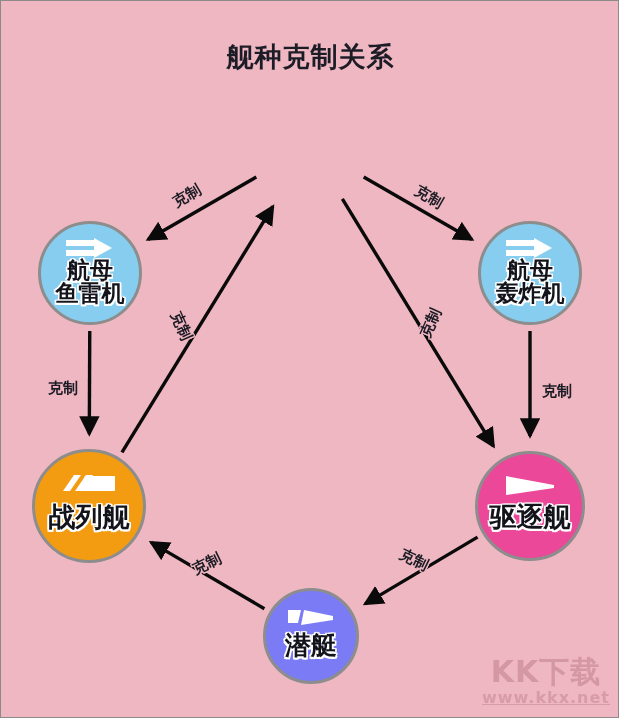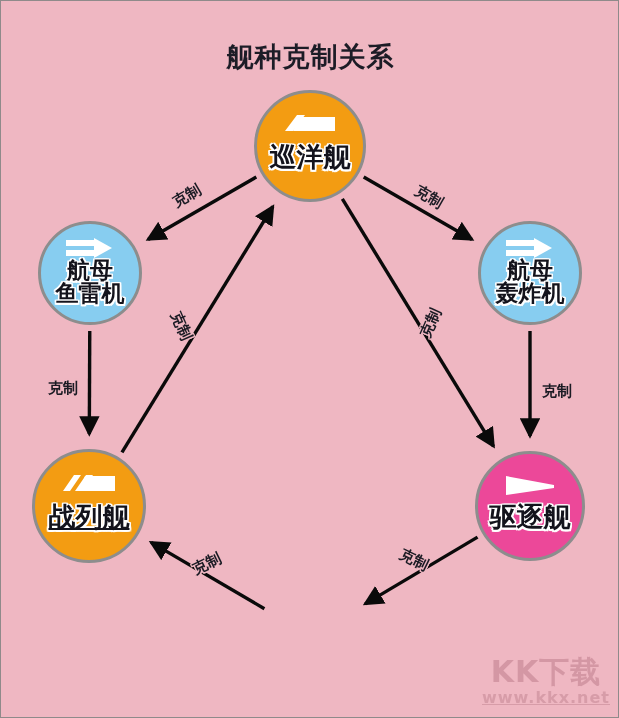--- a/index.html
+++ b/index.html
@@ -127,27 +127,20 @@
         <line x1="362.6953778539292" y1="175.9968772156773" x2="470.9743497384959" y2="238.5033746217681"></line>
         <line x1="88.751075253952" y1="329.99946582918506" x2="88.30901002957684" y2="433.0006631085979"></line>
         <line x1="529" y1="330" x2="529" y2="435"></line>
         <line x1="120.9598706715568" y1="451.3097129332106" x2="271.85474892570585" y2="205.50810129749277"></line>
         <line x1="341.32990058614644" y1="197.90347368642145" x2="492.49849933822173" y2="445.2702716443629"></line>
         <line x1="263.40168330745723" y1="607.7126974322948" x2="150.13108892339034" y2="541.3830700902736"></line>
         <line x1="476.54557511222754" y1="536.1373298420567" x2="364.17424209720764" y2="602.841774097548"></line>
       </g>
   </svg>
 
-  <div class="node" style="left:253px; top:89px; width:112px; height:112px; background:#f39c12;">
-    <svg class="node-icon" width="54" height="24" viewBox="0 0 54 24" style="top:22px;">
-      <path d="M16,2 L52,2 L52,16 L10,16 Z" fill="#ffffff"></path>
-      <path d="M2,16 L14,0 L22,0 L10,16 Z" fill="#ffffff"></path>
-    </svg>
-    <div class="node-label" style="font-size:27px; margin-top:22px;">巡洋舰</div>
-  </div>
 
   <div class="node" style="left:37px; top:220px; width:104px; height:104px; background:#87cdf0;">
     <svg class="node-icon" width="48" height="22" viewBox="0 0 48 22" style="top:14px;">
       <rect x="0" y="2" width="30" height="6" fill="#ffffff"></rect>
       <rect x="0" y="12" width="30" height="6" fill="#ffffff"></rect>
       <path d="M28,0 L46,10 L28,20 Z" fill="#ffffff"></path>
     </svg>
     <div class="node-label" style="font-size:23px; margin-top:18px;">航母
 鱼雷机</div>
   </div>
@@ -161,30 +154,37 @@
     <div class="node-label" style="font-size:23px; margin-top:18px;">航母
 轰炸机</div>
   </div>
 
   <div class="node" style="left:31px; top:448px; width:114px; height:114px; background:#f39c12;">
     <svg class="node-icon" width="56" height="24" viewBox="0 0 56 24" style="top:22px;">
       <path d="M24,2 L54,2 L54,17 L18,17 Z" fill="#ffffff"></path>
       <path d="M2,17 L13,1 L20,1 L9,17 Z" fill="#ffffff"></path>
       <path d="M14,17 L25,1 L32,1 L21,17 Z" fill="#ffffff"></path>
     </svg>
-    <div class="node-label" style="font-size:27px; margin-top:22px;text-decoration:underline;">战列舰</div>
+    <div class="node-label" style="font-size:27px; margin-top:22px;">战列舰</div>
   </div>
 
   <div class="node" style="left:474px; top:450px; width:110px; height:110px; background:#ec4899;">
     <svg class="node-icon" width="52" height="24" viewBox="0 0 52 24" style="top:20px;">
       <path d="M2,2 L50,11 L50,14 L2,21 Z" fill="#ffffff"></path>
     </svg>
     <div class="node-label" style="font-size:27px; margin-top:22px;">驱逐舰</div>
   </div>
 
+  <div class="node" style="left:262px; top:587px; width:96px; height:96px; background:#7b7bf5;">
+    <svg class="node-icon" width="48" height="22" viewBox="0 0 48 22" style="top:16px;">
+      <path d="M1,3 L14,3 L11,16 L1,16 Z" fill="#ffffff"></path>
+      <path d="M17,3 L46,9 L46,13 L14,18 Z" fill="#ffffff"></path>
+    </svg>
+    <div class="node-label" style="font-size:26px; margin-top:18px;">潜艇</div>
+  </div>
 
   <div id="edge-label-layer">
       <div class="edge-label" style="left: 186px; top: 195px; transform: translate(-50%, -50%) rotate(-30deg);">克制</div>
       <div class="edge-label" style="left: 428px; top: 196px; transform: translate(-50%, -50%) rotate(30deg);">克制</div>
       <div class="edge-label" style="left: 62px; top: 387px; transform: translate(-50%, -50%) rotate(0deg);">克制</div>
       <div class="edge-label" style="left: 556px; top: 390px; transform: translate(-50%, -50%) rotate(0deg);">克制</div>
       <div class="edge-label" style="left: 180px; top: 325px; transform: translate(-50%, -50%) rotate(66deg);">克制</div>
       <div class="edge-label" style="left: 430px; top: 322px; transform: translate(-50%, -50%) rotate(-66deg);">克制</div>
       <div class="edge-label" style="left: 206px; top: 563px; transform: translate(-50%, -50%) rotate(-26deg);">克制</div>
       <div class="edge-label" style="left: 413px; top: 559px; transform: translate(-50%, -50%) rotate(26deg);">克制</div>

